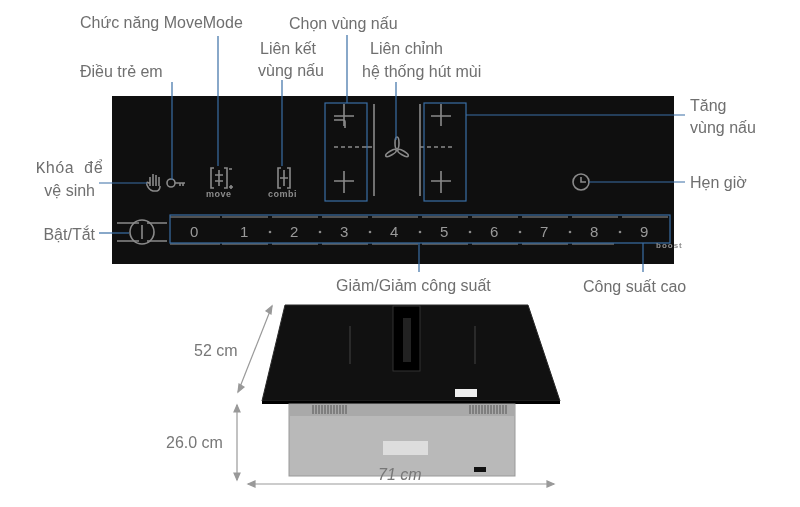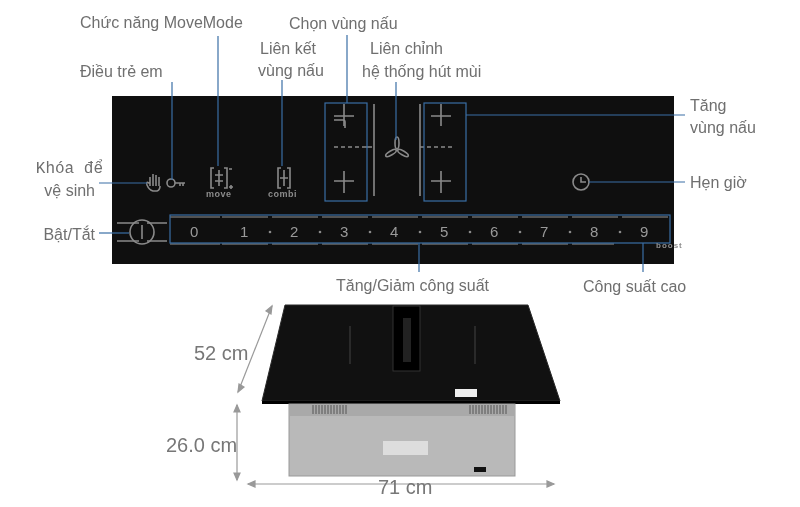--- a/index.html
+++ b/index.html
@@ -6,39 +6,39 @@
   body { width:800px; height:507px; background:#ffffff; position:relative; overflow:hidden;
          font-family:"Liberation Sans", sans-serif; }
   .lbl { position:absolute; color:#6f6f6f; font-size:16px; line-height:22px; white-space:nowrap; font-weight:300; }
   .center { text-align:left;margin-left:10px; }
   .right { text-align:right; }
   .panel { position:absolute; left:112px; top:96px; width:562px; height:168px; background:#0f0f0f; }
   .svgall { position:absolute; left:0; top:0; width:800px; height:507px; }
   .num { position:absolute; color:#9a9a9a; font-size:15px; font-family:"Liberation Sans", sans-serif; }
   .boost { position:absolute; color:#8f8f8f; font-size:8px; letter-spacing:1px; font-weight:bold; }
   .iconlbl { position:absolute; color:#8c8c8c; font-size:9px; font-weight:bold; letter-spacing:0.5px; }
-  .dim { position:absolute; color:#777; font-size:20px; }
+  .dim { position:absolute; color:#777; font-size:16px; }
 </style>
 </head>
 <body>
 
 <div class="lbl" style="left:80px; top:12px;">Chức năng MoveMode</div>
 <div class="lbl" style="left:80px; top:61px;">Điều trẻ em</div>
 <div class="lbl center" style="left:250px; top:38px; width:80px;">Liên kết</div>
 <div class="lbl center" style="left:248px; top:60px; width:84px;">vùng nấu</div>
 <div class="lbl" style="left:289px; top:13px;">Chọn vùng nấu</div>
 <div class="lbl center" style="left:360px; top:38px; width:140px;">Liên chỉnh</div>
 <div class="lbl center" style="left:352px; top:61px; width:140px;">hệ thống hút mùi</div>
 <div class="lbl" style="left:690px; top:95px;">Tăng</div>
 <div class="lbl" style="left:690px; top:117px;">vùng nấu</div>
 <div class="lbl right" style="left:28px; top:158px; width:75px;font-family:Liberation Mono, monospace;">Khóa để</div>
 <div class="lbl right" style="left:20px; top:180px; width:75px;">vệ sinh</div>
 <div class="lbl" style="left:690px; top:172px;">Hẹn giờ</div>
 <div class="lbl right" style="left:10px; top:224px; width:85px;">Bật/Tắt</div>
-<div class="lbl" style="left:336px; top:275px;">Tăng/Giảm công suất</div>
+<div class="lbl" style="left:336px; top:275px;">Giảm/Giảm công suất</div>
 <div class="lbl" style="left:583px; top:276px;">Công suất cao</div>
 
 <div class="panel"></div>
 
 <svg class="svgall" viewBox="0 0 800 507">
 
   <g stroke="#8a8a8a" stroke-width="1.6" fill="none">
 
     <g>
       <path d="M150 186 v-9 M153 186 v-12 M156 186 v-11 M159 186 v-9 M150 184 q-4 -4 -3 1 q2 5 6 6 h4 q3 -1 3 -5"></path>
@@ -160,13 +160,13 @@
 <div class="num" style="left:540px; top:223px;">7</div>
 <div class="num" style="left:590px; top:223px;">8</div>
 <div class="num" style="left:640px; top:223px;">9</div>
 
 <div class="boost" style="left:656px; top:241px;">boost</div>
 <div class="iconlbl" style="left:206px; top:189px;">move</div>
 <div class="iconlbl" style="left:268px; top:189px;">combi</div>
 
 <div class="dim" style="left:194px; top:342px;">52 cm</div>
 <div class="dim" style="left:166px; top:434px;">26.0 cm</div>
-<div class="dim" style="left:378px; top:476px;">71 cm</div>
+<div class="dim" style="left:378px; top:466px;font-style:italic;">71 cm</div>
 
 </body></html>

